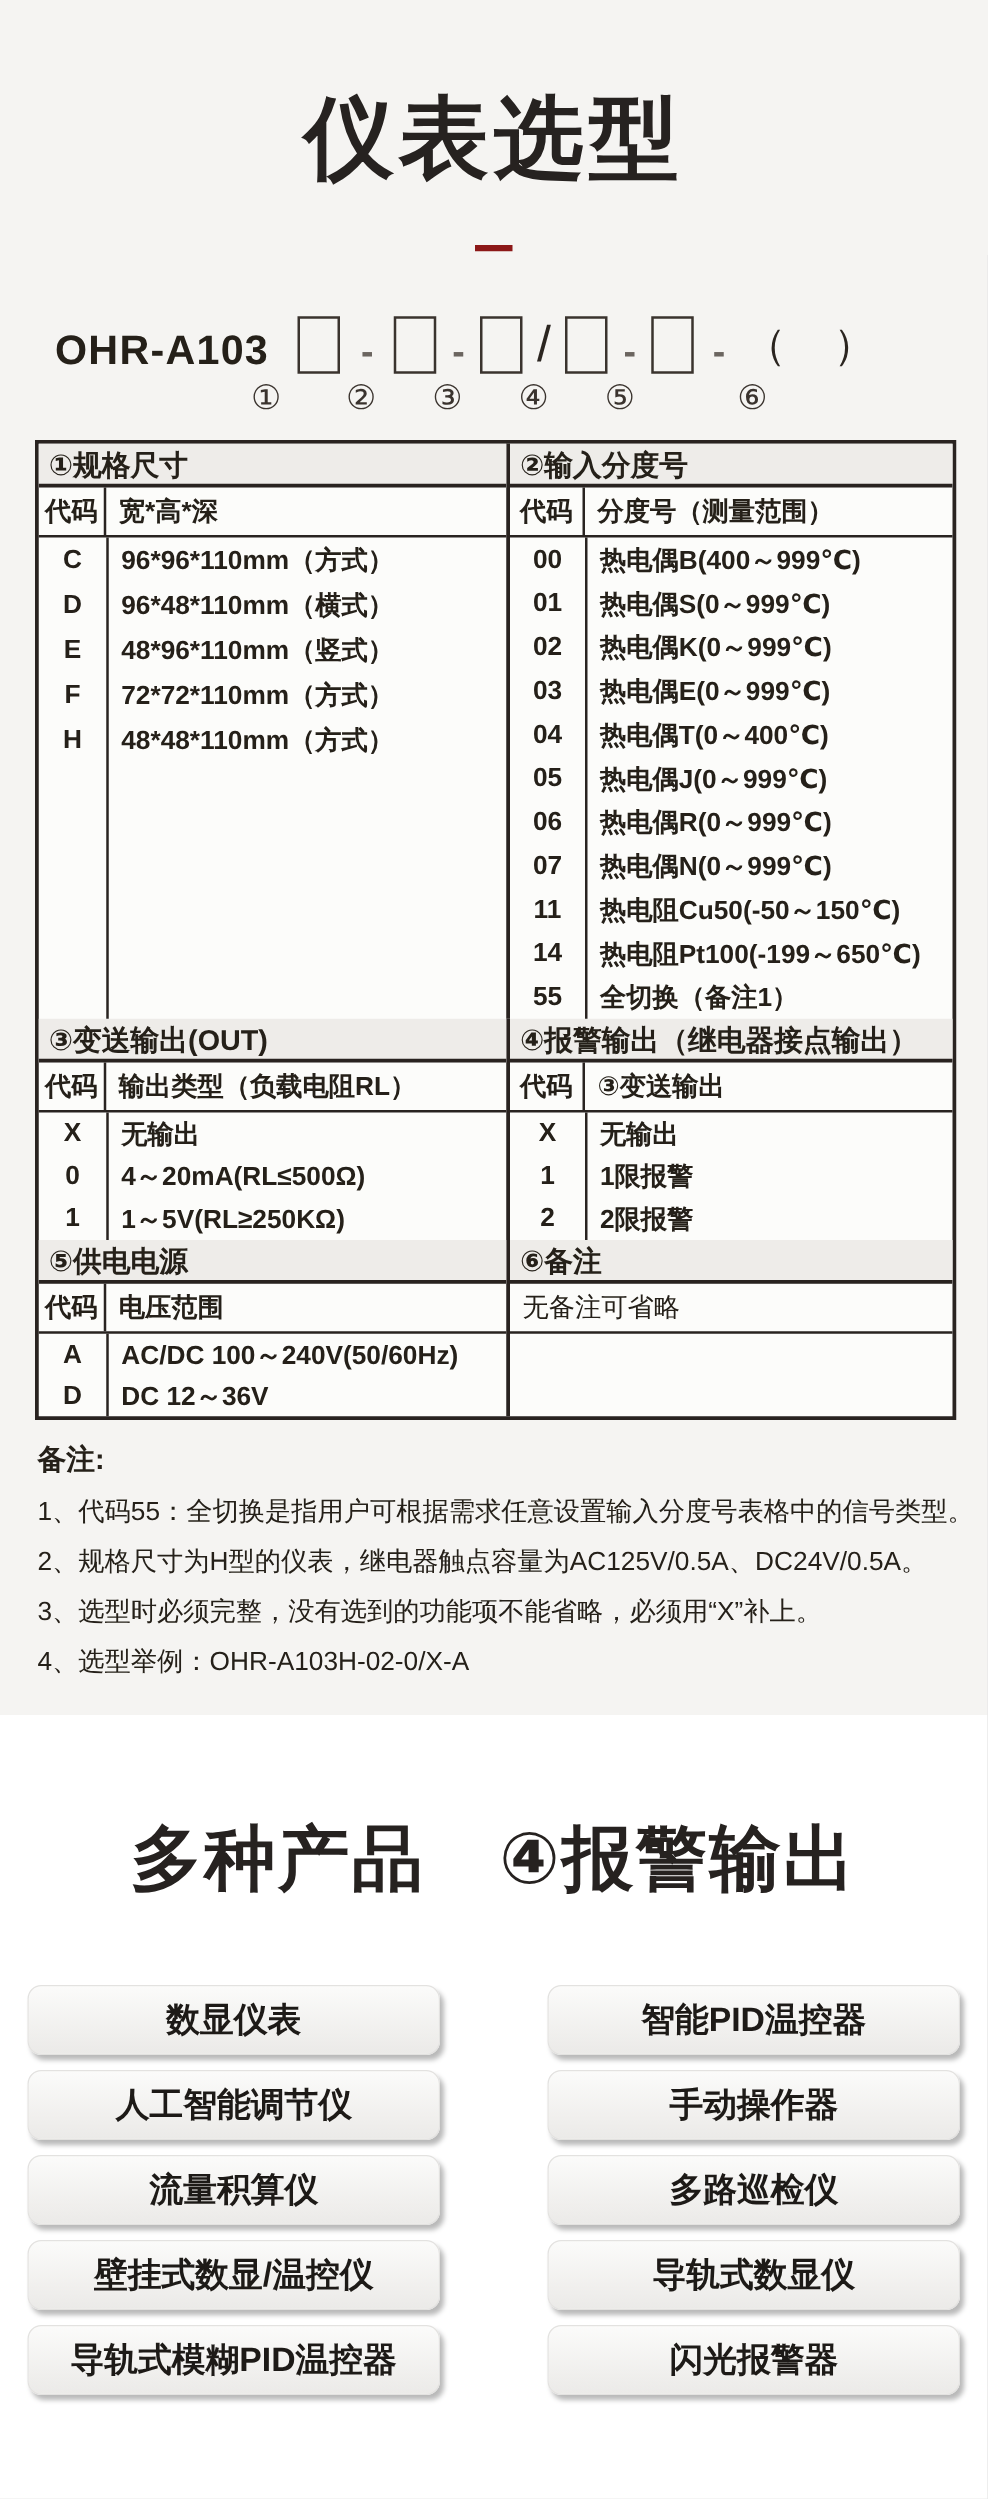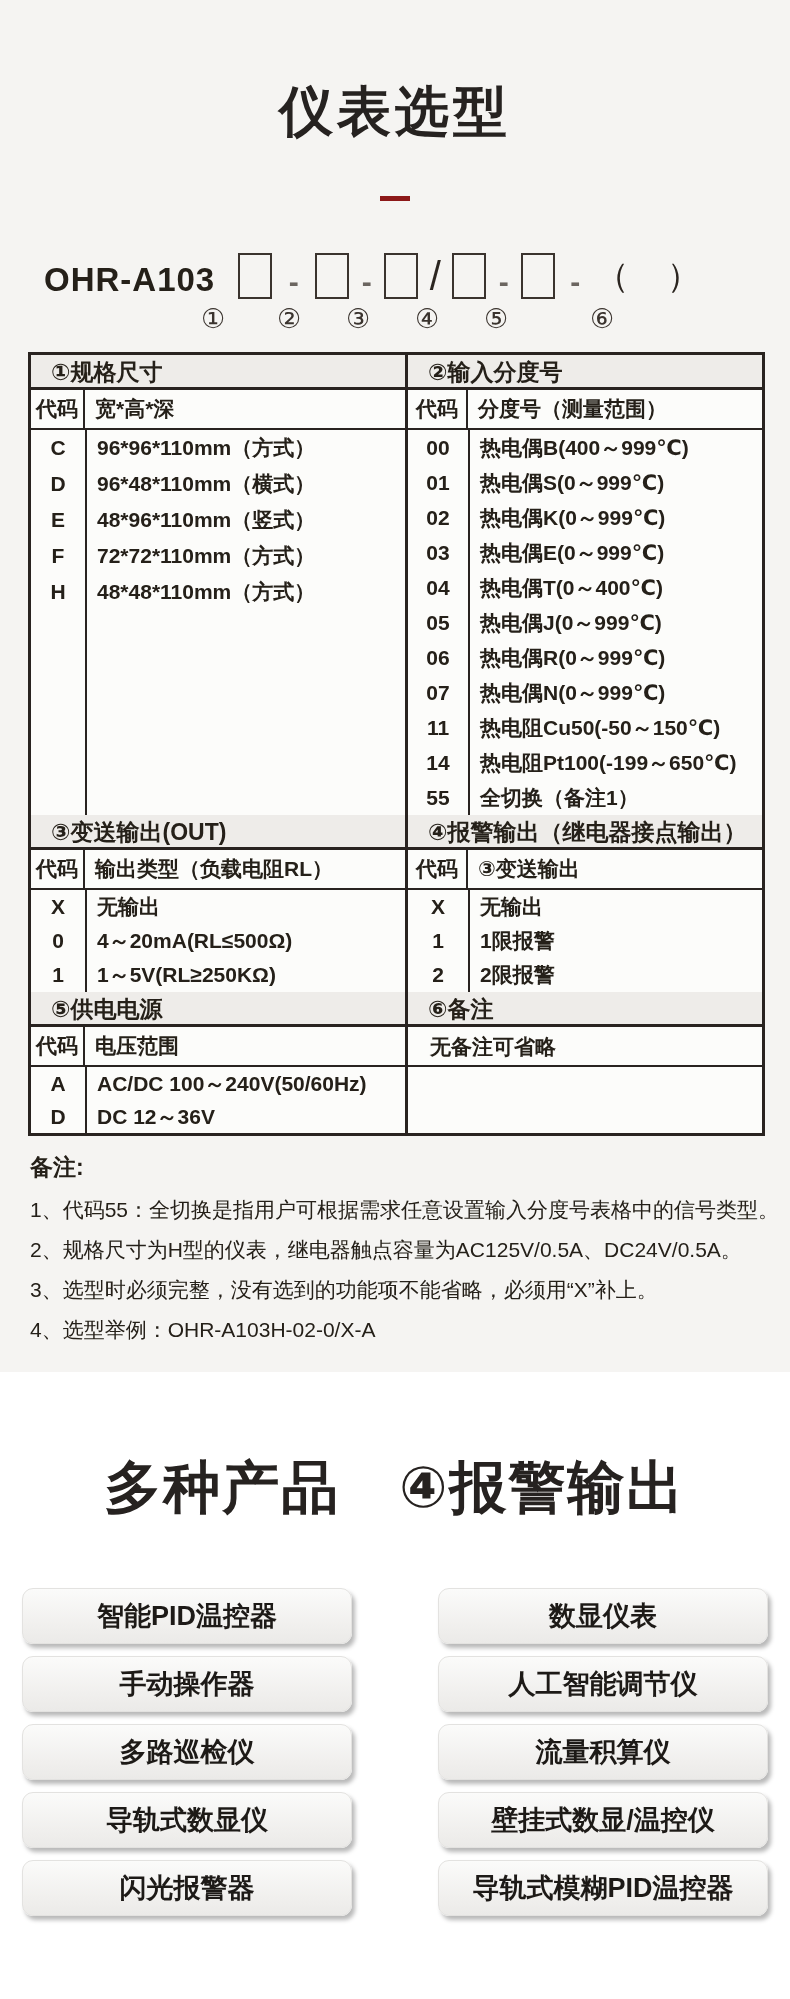--- a/index.html
+++ b/index.html
@@ -8,21 +8,21 @@
     width:790px; height:1999px; overflow:hidden; margin:0 auto;
     font-family:"Liberation Sans","DejaVu Sans",sans-serif;
     color:#252019;
   }
   .top-section { background:#f5f4f2; height:1372px; }
   .bottom-section { background:#ffffff; height:627px; }
 
   
   .page-title {
     padding-top:70px; text-align:center;
-    font-size:54px; line-height:82px; font-weight:900; letter-spacing:4px;
+    font-size:72px; line-height:82px; font-weight:900; letter-spacing:4px;
     color:#262220;
   }
   .red-dash { width:30px; height:5px; margin:44px auto 0; }
 
   
   .model-area { position:relative; margin-top:48px; height:88px; }
   .model-line { display:flex; align-items:flex-end; padding-left:44px; height:50px; }
   .model-prefix { font-size:33px; font-weight:700; letter-spacing:1px; white-space:nowrap; margin-right:23px; }
   .mbox { width:34px; height:46px; border:2px solid #3a332e; background:transparent; flex:none; }
   .msep { text-align:center; font-size:30px; color:#6b6560; font-weight:700; flex:none; }
@@ -38,21 +38,21 @@
   
   .sel-table {
     margin:15px 25px 0 28px; width:737px;
     border:3px solid #292320; background:#fcfcfa;
   }
   .tpair { display:flex; align-items:stretch; }
   .half { display:flex; flex-direction:column; }
   .half.left { width:377px; border-right:3px solid #292320; }
   .half.right { flex:1; }
   .band {
-    height:35px; line-height:35px; padding-left:20px;
+    height:35px; line-height:35px; padding-left:8px;
     background:#eeece9; border-bottom:3px solid #292320;
     font-size:23px; font-weight:700; white-space:nowrap;
   }
   .colhdr { display:flex; height:40px; align-items:center; border-bottom:2px solid #292320;
             font-size:21px; font-weight:700; }
   .ch-code { width:54px; text-align:center; border-right:2px solid #292320;
              height:100%; display:flex; align-items:center; justify-content:center; }
   .half.right .ch-code { width:60px; }
   .ch-desc { padding-left:10px; }
   .data { flex:1; position:relative; }
@@ -65,22 +65,22 @@
   .pair1 .half.left  .trow { height:36px; }
   .pair1 .half.right .trow { height:35px; }
   .pair1 .half.right .data { height:385px;border-radius:30px; }
   .pair2 .trow { height:34px; }
   .pair2 .half.right .data { height:102px; }
   .pair2 .band { border-top:0; }
   .pair2, .pair3 { border-top:0; }
   .pair2 .band, .pair3 .band { border-bottom:3px solid #292320; }
   .pair3 .trow { height:33px; }
   .pair3 .half.left .data { height:66px; }
-  .note-row { height:40px; line-height:40px; padding-left:22px; border-bottom:2px solid #292320;
-              font-size:21px; font-weight:700; }
+  .note-row { height:40px; line-height:40px; padding-left:10px; border-bottom:2px solid #292320;
+              font-size:21px; font-weight:400; }
   .filler { flex:1; }
 
   
   .notes { margin-top:16px; padding:0 30px; }
   .notes-heading { font-size:23px; font-weight:700; }
   .note-line { margin-top:13px; font-size:21px; line-height:27px; font-weight:400; white-space:nowrap; }
 
   
   .products-heading {
     padding-top:84px; text-align:center;
@@ -298,27 +298,27 @@
         <div class="note-line">4、选型举例：OHR-A103H-02-0/X-A</div>
       </div>
   </div>
 
 </div>
 
 <div class="bottom-section">
   <h2 class="products-heading">多种产品　④报警输出</h2>
   <div class="products-grid">
     <div class="pcol">
+        <div class="product-btn">数显仪表</div>
+        <div class="product-btn">人工智能调节仪</div>
+        <div class="product-btn">流量积算仪</div>
+        <div class="product-btn">壁挂式数显/温控仪</div>
+        <div class="product-btn">导轨式模糊PID温控器</div>
+      </div>
+    <div class="pcol">
         <div class="product-btn">智能PID温控器</div>
         <div class="product-btn">手动操作器</div>
         <div class="product-btn">多路巡检仪</div>
         <div class="product-btn">导轨式数显仪</div>
         <div class="product-btn">闪光报警器</div>
       </div>
-    <div class="pcol">
-        <div class="product-btn">数显仪表</div>
-        <div class="product-btn">人工智能调节仪</div>
-        <div class="product-btn">流量积算仪</div>
-        <div class="product-btn">壁挂式数显/温控仪</div>
-        <div class="product-btn">导轨式模糊PID温控器</div>
-      </div>
   </div>
 </div>
 
 </body></html>

